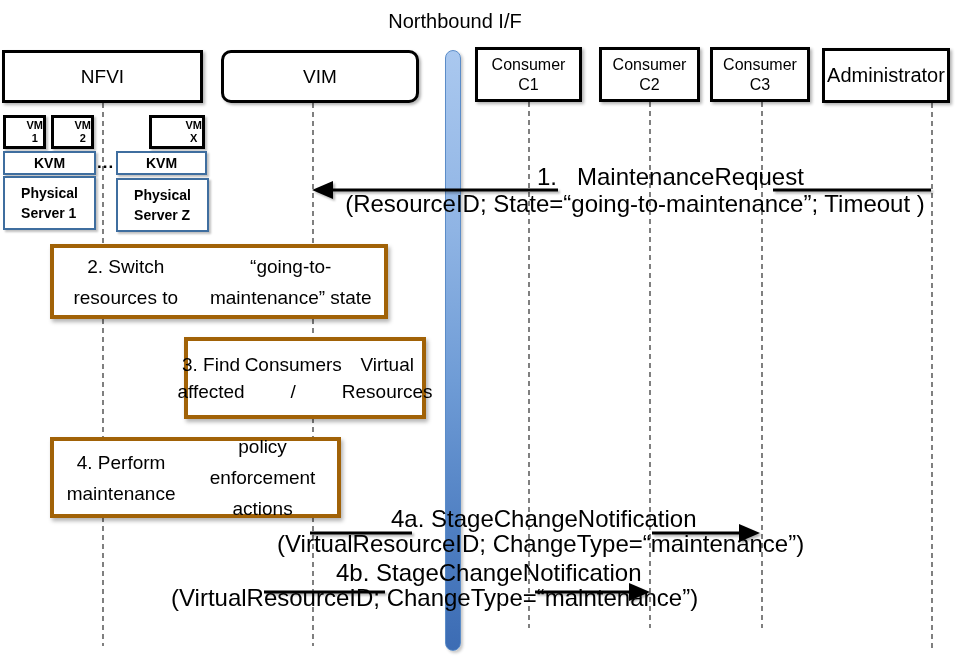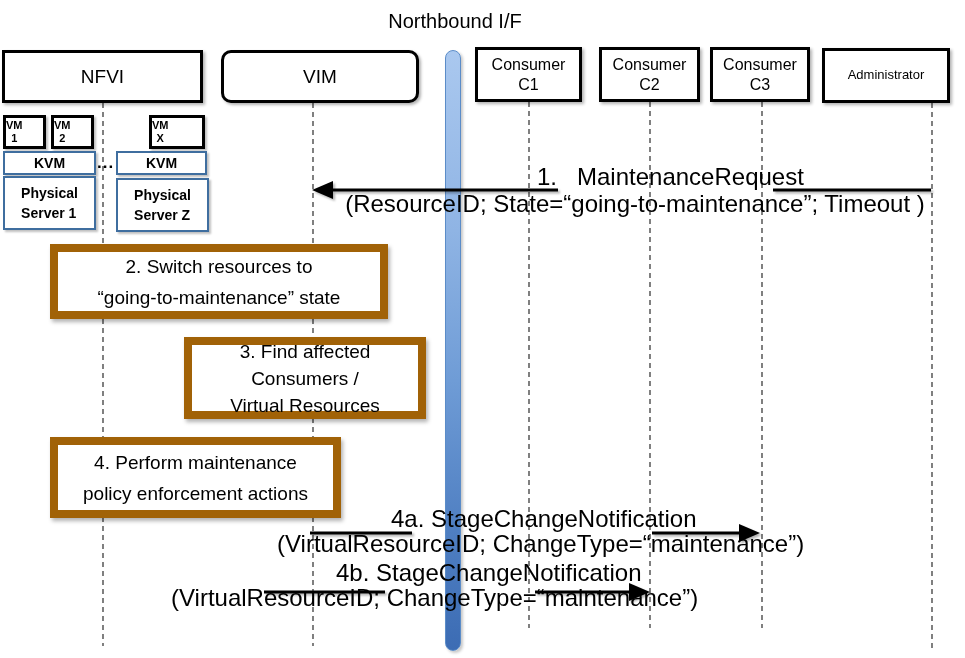--- a/index.html
+++ b/index.html
@@ -9,31 +9,31 @@
   }
   .abs{position:absolute;box-sizing:border-box;}
   
   .actor{
     background:#fff;border:3px solid #000;display:flex;align-items:center;justify-content:center;
     text-align:center;z-index:3;box-shadow:2px 2px 3px rgba(0,0,0,0.30);
   }
   .actor .lbl{line-height:1.25;}
   
   .vmbox{
-    background:#fff;border:3px solid #000;display:flex;align-items:center;justify-content:flex-start;
+    background:#fff;border:3px solid #000;display:flex;align-items:center;justify-content:flex-end;
     text-align:center;font-size:11px;font-weight:600;line-height:1.15;z-index:3;
     box-shadow:2px 2px 2px rgba(0,0,0,0.25);
   }
   .bluebox{
     background:#fff;border:2px solid #3f6e9f;display:flex;align-items:center;justify-content:center;
     text-align:left;font-weight:600;z-index:3;box-shadow:2px 2px 2px rgba(0,0,0,0.25);
   }
   
   .step{
-    background:#fff;border:8px solid #a16207;display:flex;flex-direction:column;align-items:center;
+    background:#fff;border:4px solid #a16207;display:flex;flex-direction:row;align-items:center;
     justify-content:center;text-align:center;font-size:19px;z-index:3;
     box-shadow:2px 3px 4px rgba(0,0,0,0.30);
   }
   .step .ln{display:block;}
   .step2 .ln{line-height:31px;}
   .step3 .ln{line-height:27px;}
   .step4 .ln{line-height:31px;}
   
   .msg{
     text-align:center;font-size:24px;line-height:23px;white-space:pre;z-index:5;
@@ -90,21 +90,21 @@
       <span>Consumer</span><br>
       <span>C2</span>
     </span>
   </div>
   <div class="abs actor" style="left:710px;top:47px;width:100px;height:55px;font-size:16px;">
     <span class="lbl">
       <span>Consumer</span><br>
       <span>C3</span>
     </span>
   </div>
-  <div class="abs actor" style="left:822px;top:48px;width:128px;height:55px;font-size:13px;">
+  <div class="abs actor" style="left:822px;top:48px;width:128px;height:55px;font-size:20px;">
     <span class="lbl">Administrator</span>
   </div>
 
   <div class="abs vmbox" style="left:3px;top:115px;width:43px;height:34px;">
     <span>
       <span>VM</span><br>
       <span>1</span>
     </span>
   </div>
   <div class="abs vmbox" style="left:51px;top:115px;width:43px;height:34px;">

